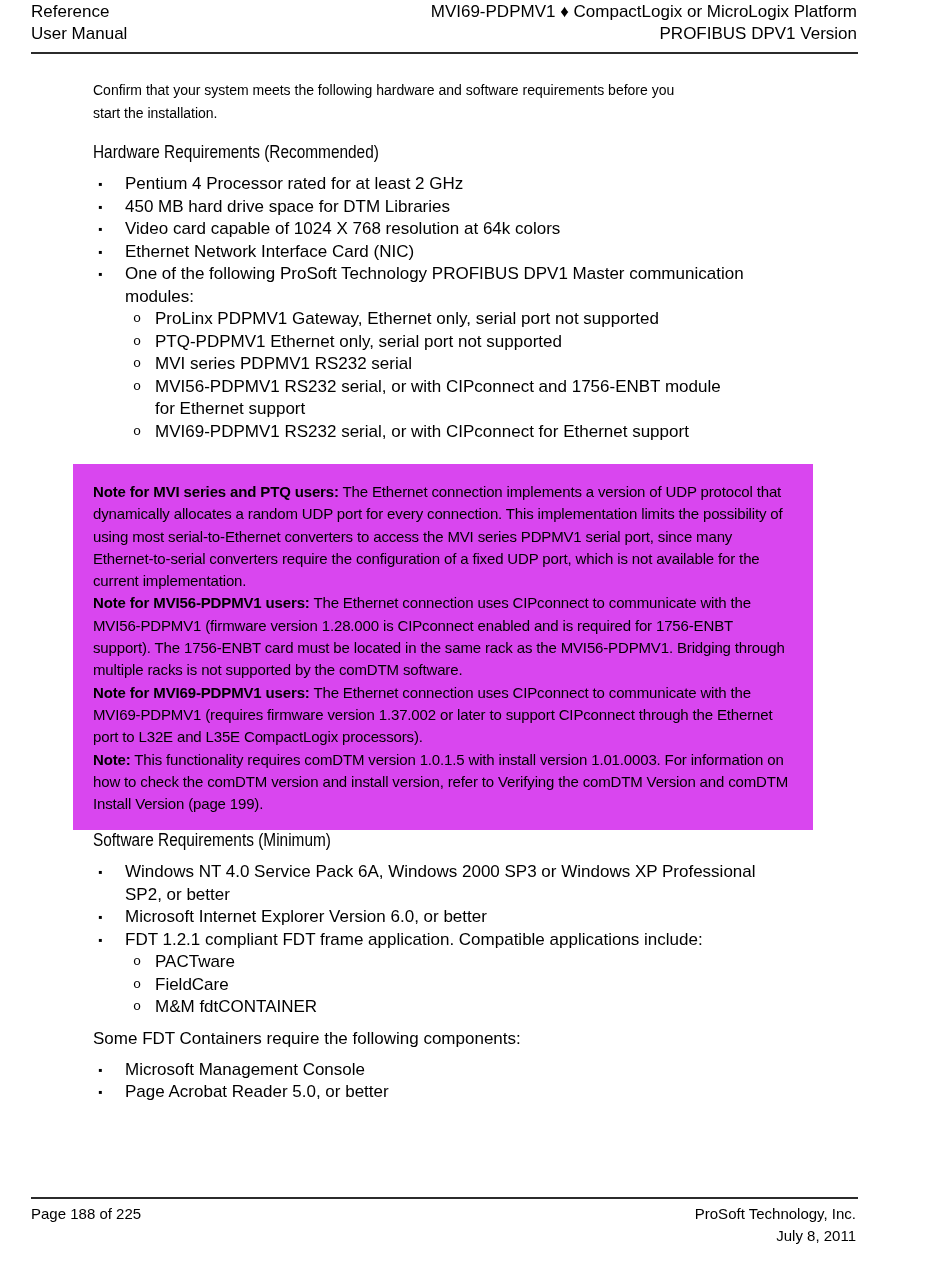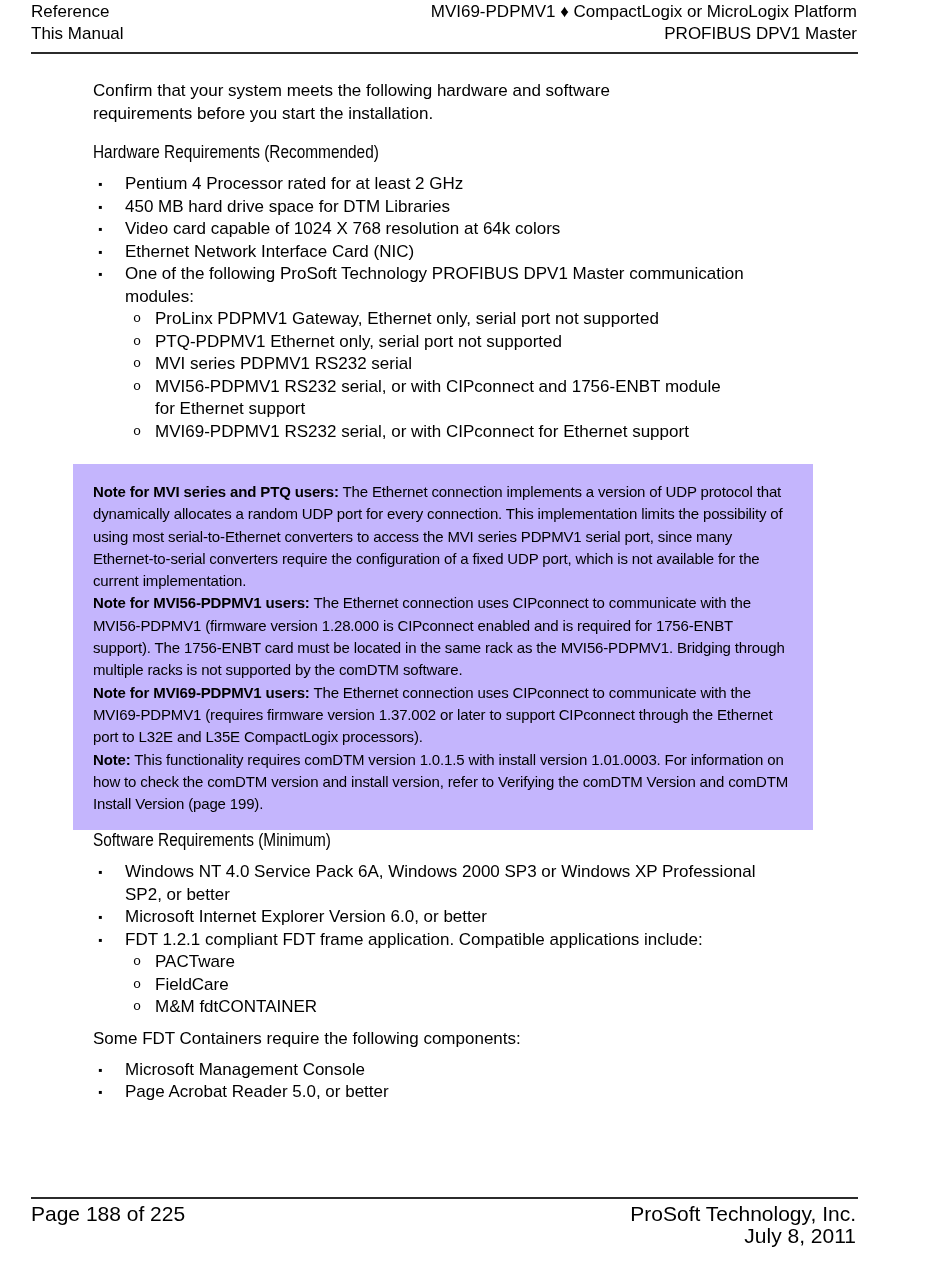--- a/index.html
+++ b/index.html
@@ -17,73 +17,73 @@
   .rule{position:absolute;left:31px;right:92px;height:2px;background:#2b2b2b;}
   .header-rule{top:52px;}
   .footer-rule{top:1197px;}
 
   
   .content{position:absolute;left:93px;top:79px;width:780px;}
   .section-title{
     font-size:18.5px;font-style:italic;text-decoration:underline;
     margin:0 0 13px 0;letter-spacing:0.2px;
   }
-  .intro{font-size:17px;line-height:23px;margin:0 0 17px 0;max-width:612px;}
+  .intro{font-size:14px;line-height:23px;margin:0 0 17px 0;max-width:612px;}
   .sub-heading{
     font-size:17.5px;margin:0 0 10px 0;
     transform:scaleX(0.88);transform-origin:left center;white-space:nowrap;
   }
   .list{margin:0;}
   .li{display:flex;align-items:flex-start;font-size:17px;line-height:22.5px;}
   .li .marker{flex:0 0 auto;}
   .li.level1 .marker{
     width:27px;padding-left:5px;font-size:12px;line-height:22.5px;
   }
   .li.level1 .li-text{max-width:656px;}
   .li.level2{margin-left:33px;}
   .li.level2 .marker{
     width:22px;padding-left:7px;
     font-family:"Liberation Mono",monospace;font-size:13.5px;line-height:22.5px;
   }
   .li.level2 .li-text{max-width:588px;}
 
   
   .note-box{
-    margin:21px 6px 0 -20px;width:700px;background:#c4b5fd;
+    margin:21px 6px 0 -20px;width:700px;background:#d946ef;
     padding:17px 20px 15px 20px;
   }
   .note-box p{
     margin:0;font-size:15px;line-height:22.3px;letter-spacing:-0.15px;
   }
   .note-label{font-weight:bold;}
 
   .software-section{}
   .post-text{font-size:17px;line-height:23px;margin:8px 0 9px 0;}
 
   
   .footer{
     position:absolute;left:31px;right:94px;top:1203px;
     display:flex;justify-content:space-between;align-items:flex-start;
-    font-size:21px;line-height:22px;
+    font-size:15px;line-height:22px;
   }
   .footer-right{text-align:right;margin-left:44px;}
 </style>
 </head>
 <body>
 
 <div class="page">
 
   <div class="header">
     <div class="header-left">
       <div>Reference</div>
-      <div>This Manual</div>
+      <div>User Manual</div>
     </div>
     <div class="header-right">
       <div>MVI69-PDPMV1 ♦ CompactLogix or MicroLogix Platform</div>
-      <div>PROFIBUS DPV1 Master</div>
+      <div>PROFIBUS DPV1 Version</div>
     </div>
   </div>
   <div class="rule header-rule"></div>
 
   <div class="content">
 
 
     <p class="intro">Confirm that your system meets the following hardware and software requirements before you start the installation.</p>
 
     <div class="hardware-section">

